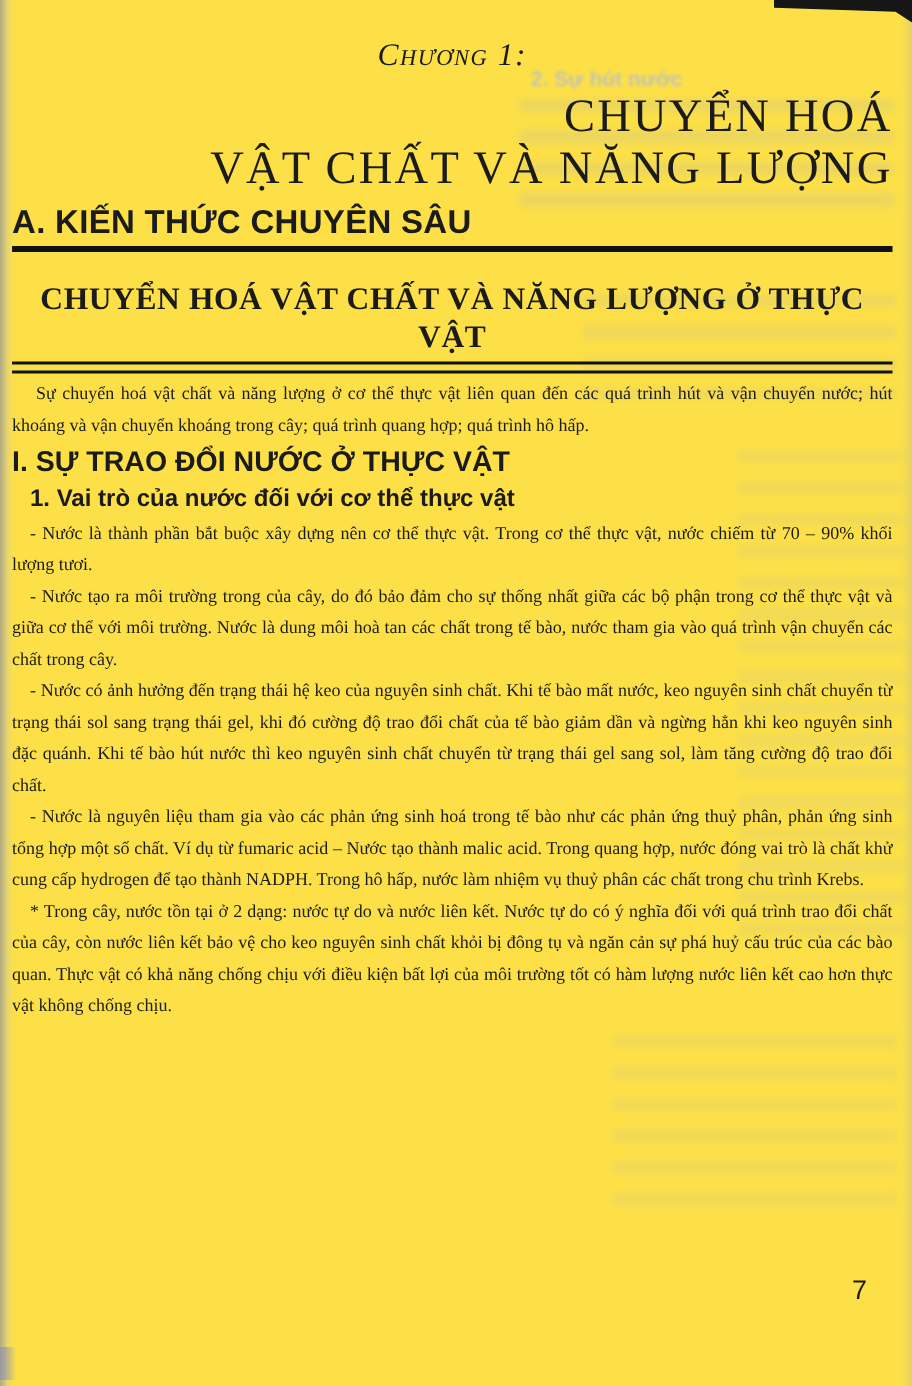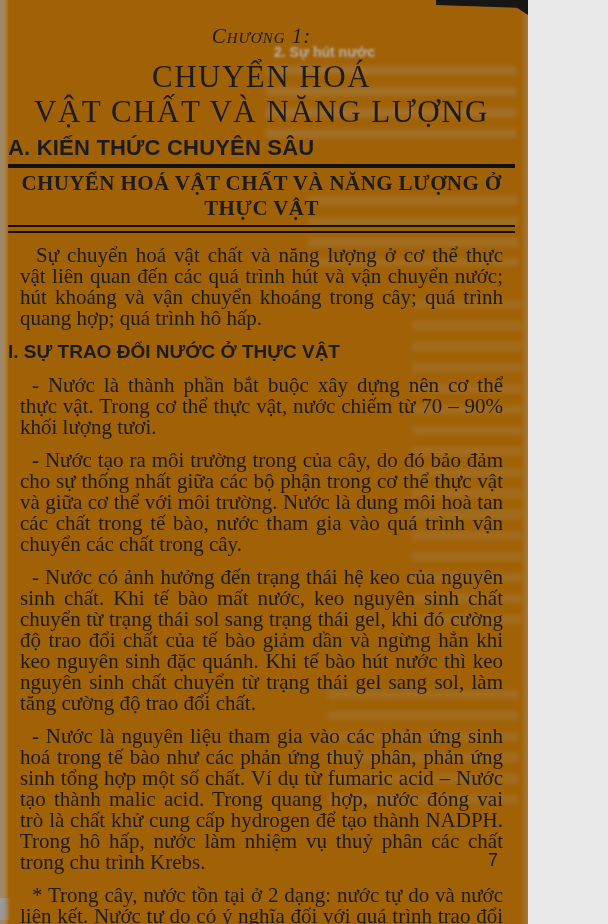--- a/index.html
+++ b/index.html
@@ -5,22 +5,22 @@
   html, body { margin: 0; padding: 0; }
   body {
     width: 608px; height: 924px;
     background: #e9e9e9;
     font-family: "Liberation Serif", serif;
     color: #1b1b1b;
     overflow: hidden;
   }
   .page {
     position: relative;
-    width: 528px; height: 924px;
-    background: #a16207;
+    width: 608px; height: 924px;
+    background: #fde047;
     overflow: hidden;
   }
 
   
   .edge-left {
     position: absolute; left: 0; top: 0; bottom: 0; width: 9px;
     background: linear-gradient(to right, rgba(150,152,150,.75), rgba(190,192,190,.35) 55%, rgba(255,255,255,0));
     z-index: 5;
   }
   .edge-right {
@@ -65,21 +65,21 @@
 
   .chapter-label {
     text-align: center;
     font-style: italic;
     font-variant: small-caps;
     font-size: 21px;
     letter-spacing: 1px;
     margin-bottom: 10px;
   }
   .main-title {
-    text-align: center;
+    text-align: right;
     font-size: 31px;
     line-height: 35px;
     letter-spacing: 1.5px;
     font-weight: normal;
     margin: 0 0 2px 0;
   }
   .section-a {
     font-family: "Liberation Sans", sans-serif;
     font-weight: bold;
     font-size: 22px;
@@ -89,29 +89,29 @@
   .ruled-box {
     border-top: 4px solid #101010;
     border-bottom: 2px solid #101010;
     margin: 0 0 2px 0;
   }
   .box-title {
     text-align: center;
     font-weight: bold;
     font-size: 21px;
     letter-spacing: .4px;
-    padding: 3px 0 4px 0;
+    padding: 19px 0 4px 0;
   }
   .double-rule { height: 2px; border-bottom: 2px solid #101010; margin-bottom: 3px; }
 
   .para {
-    font-size: 21px;
+    font-size: 12px;
     line-height: 21px;
     text-align: justify;
-    margin: 12px;
+    margin: 0;
     text-indent: 16px;
   }
   .bullet { text-indent: 12px; }
   .h-sec {
     font-family: "Liberation Sans", sans-serif;
     font-weight: bold;
     font-size: 19px;
     margin: 4px 0 3px 0;
   }
   .h-sub {
@@ -158,20 +158,21 @@
     <div class="ruled-box">
       <div class="box-title">CHUYỂN HOÁ VẬT CHẤT VÀ NĂNG LƯỢNG Ở THỰC VẬT</div>
     </div>
     <div class="double-rule"></div>
 
     <p class="para">Sự chuyển hoá vật chất và năng lượng ở cơ thể thực vật liên quan đến các quá trình hút và vận chuyển nước; hút khoáng và vận chuyển khoáng trong cây; quá trình quang hợp; quá trình hô hấp.</p>
 
     <div class="h-sec">I. SỰ TRAO ĐỔI NƯỚC Ở THỰC VẬT</div>
 
 
+    <div class="h-sub">1. Vai trò của nước đối với cơ thể thực vật</div>
 
     <p class="para bullet">- Nước là thành phần bắt buộc xây dựng nên cơ thể thực vật. Trong cơ thể thực vật, nước chiếm từ 70 – 90% khối lượng tươi.</p>
     <p class="para bullet">- Nước tạo ra môi trường trong của cây, do đó bảo đảm cho sự thống nhất giữa các bộ phận trong cơ thể thực vật và giữa cơ thể với môi trường. Nước là dung môi hoà tan các chất trong tế bào, nước tham gia vào quá trình vận chuyển các chất trong cây.</p>
     <p class="para bullet">- Nước có ảnh hưởng đến trạng thái hệ keo của nguyên sinh chất. Khi tế bào mất nước, keo nguyên sinh chất chuyển từ trạng thái sol sang trạng thái gel, khi đó cường độ trao đổi chất của tế bào giảm dần và ngừng hẳn khi keo nguyên sinh đặc quánh. Khi tế bào hút nước thì keo nguyên sinh chất chuyển từ trạng thái gel sang sol, làm tăng cường độ trao đổi chất.</p>
     <p class="para bullet">- Nước là nguyên liệu tham gia vào các phản ứng sinh hoá trong tế bào như các phản ứng thuỷ phân, phản ứng sinh tổng hợp một số chất. Ví dụ từ fumaric acid – Nước tạo thành malic acid. Trong quang hợp, nước đóng vai trò là chất khử cung cấp hydrogen để tạo thành NADPH. Trong hô hấp, nước làm nhiệm vụ thuỷ phân các chất trong chu trình Krebs.</p>
     <p class="para bullet">* Trong cây, nước tồn tại ở 2 dạng: nước tự do và nước liên kết. Nước tự do có ý nghĩa đối với quá trình trao đổi chất của cây, còn nước liên kết bảo vệ cho keo nguyên sinh chất khỏi bị đông tụ và ngăn cản sự phá huỷ cấu trúc của các bào quan. Thực vật có khả năng chống chịu với điều kiện bất lợi của môi trường tốt có hàm lượng nước liên kết cao hơn thực vật không chống chịu.</p>
 
   </div>
 
   <div class="page-number">7</div>

